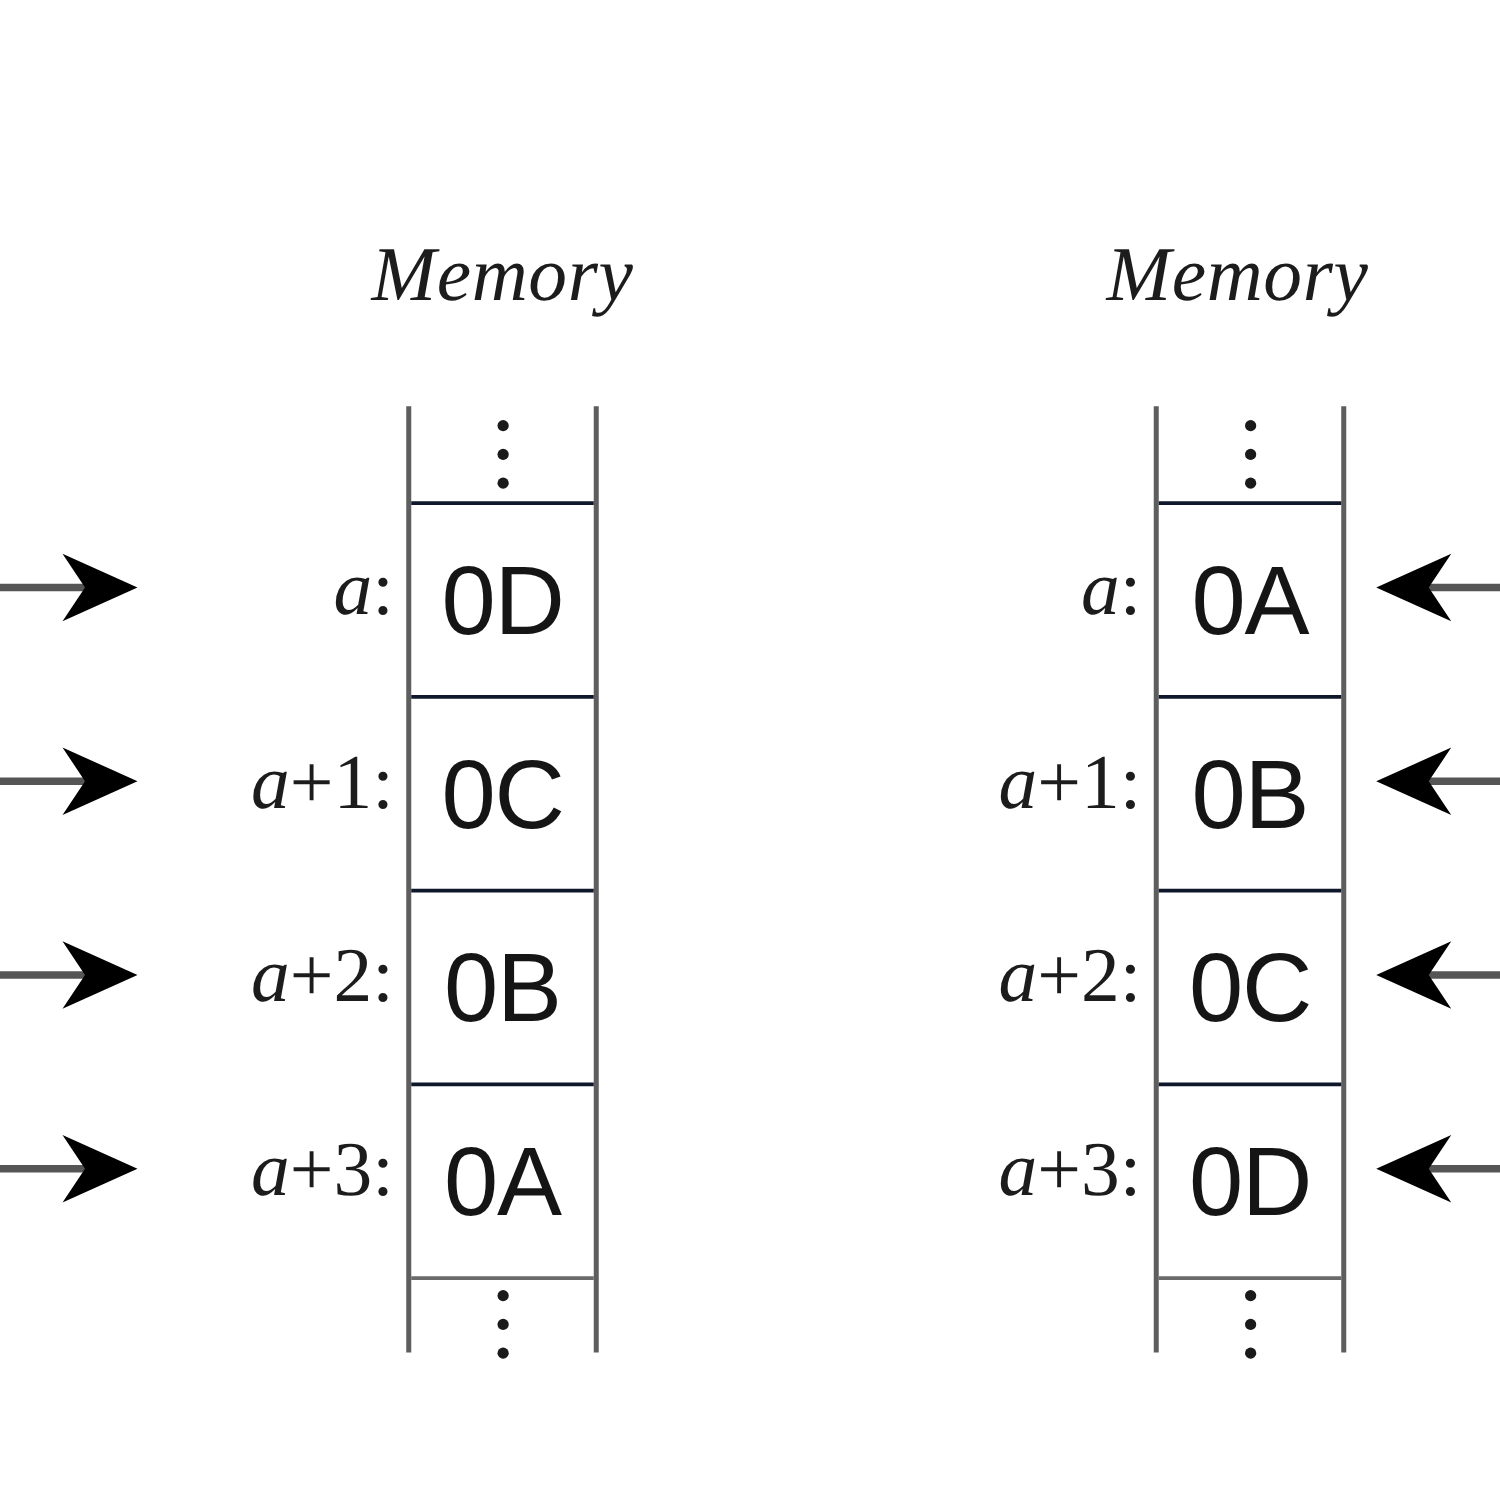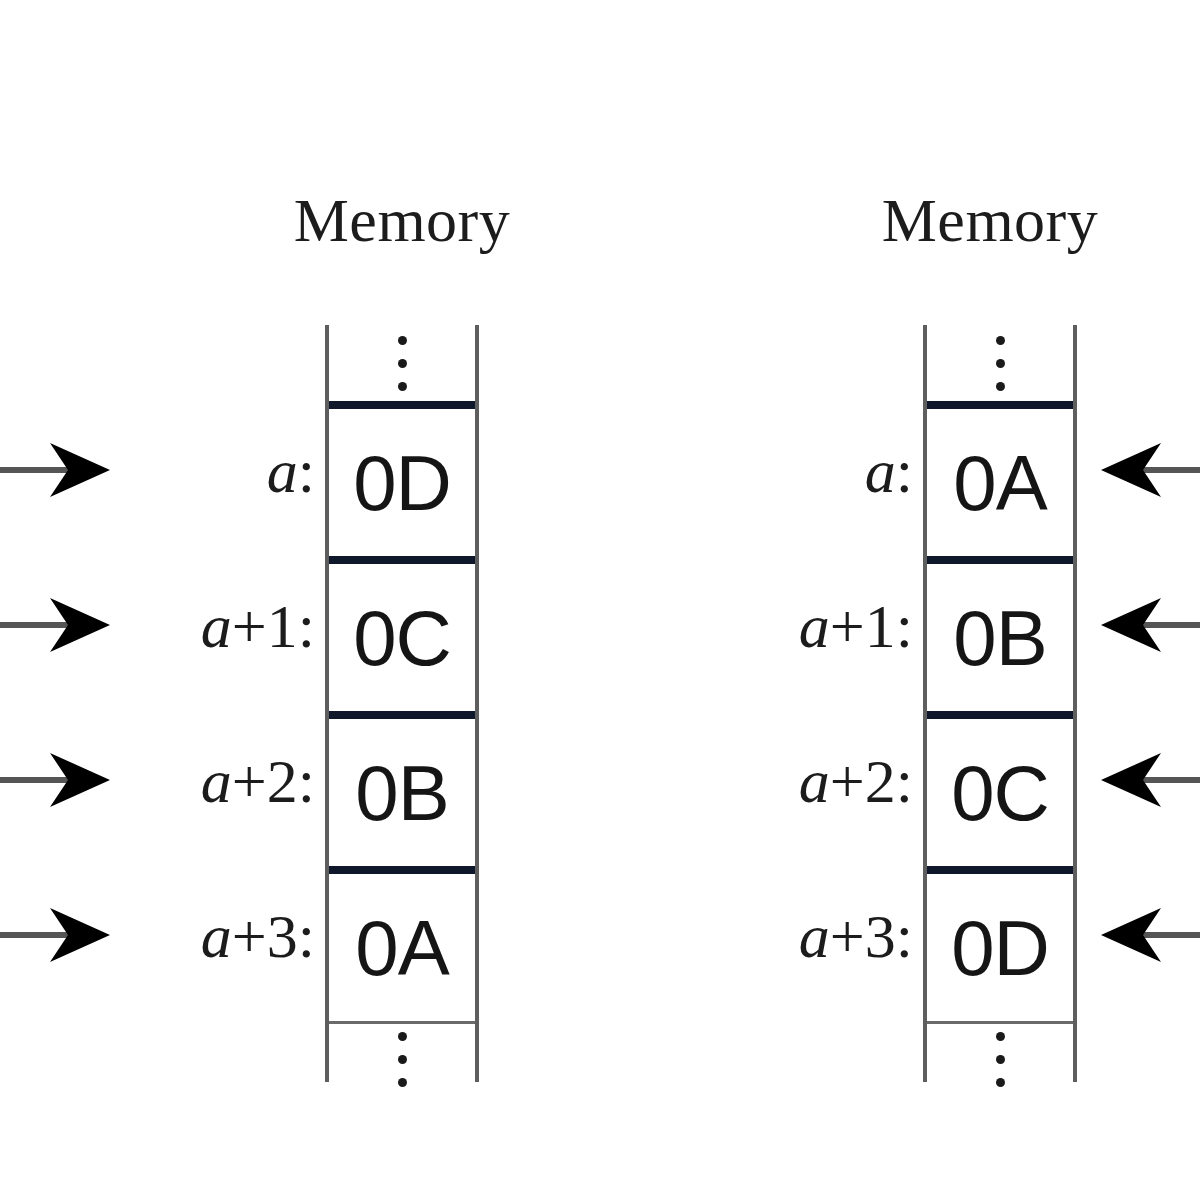--- a/index.html
+++ b/index.html
@@ -35,20 +35,21 @@
     position: absolute;
     top: 185px;
     width: 280px;
     text-align: center;
     font-family: "Liberation Serif", serif;
     font-size: 62px;
     line-height: 70px;
     font-weight: 400;
     color: #1c1c1c;
     letter-spacing: 0.5px;
+    font-style: italic;
   }
   .diagram.left  .mem-title { left: 262px; }
   .diagram.right .mem-title { left: 250px; }
 
   
   .mem-table {
     position: absolute;
     top: 325px;
     width: 154px;
     height: 757px;
@@ -60,21 +61,21 @@
   .diagram.right .mem-table { left: 323px; }
 
   .mem-cell {
     position: relative;
     box-sizing: border-box;
     height: 155px;
     width: 100%;
     display: flex;
     align-items: center;
     justify-content: center;
-    border-top: 8px solid #0f172a;
+    border-top: 3px solid #0f172a;
     font-family: "Liberation Sans", sans-serif;
     font-size: 78px;
     line-height: 78px;
     letter-spacing: -1px;
     color: #151515;
   }
   .mem-cell.ellipsis-cell {
     border-top: none;
     height: 76px;
   }

